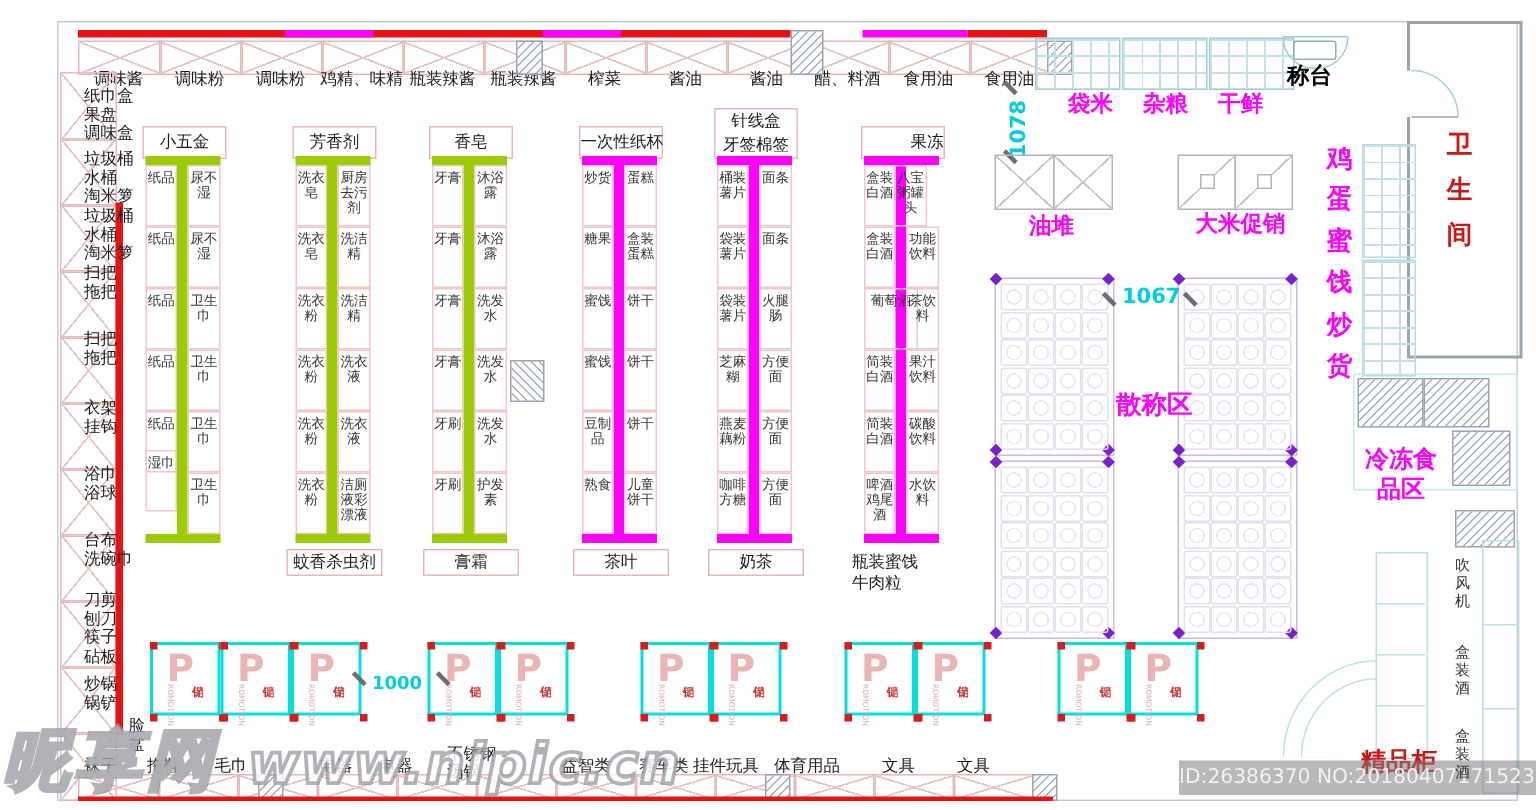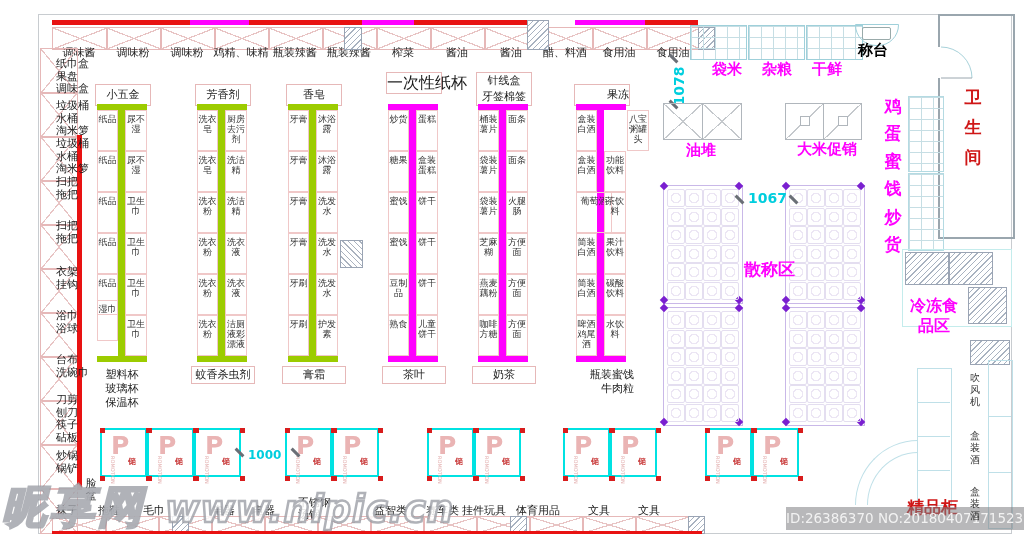--- a/index.html
+++ b/index.html
@@ -154,23 +154,20 @@
       <div class="cellTxt" style="left: 97px; top: 151px; width: 21px; height: 41px; border: 1px solid rgb(240, 200, 200);">纸品</div>
       <div class="cellTxt" style="left: 125px; top: 151px; width: 22px; height: 41px; border: 1px solid rgb(240, 200, 200);">尿不湿</div>
       <div class="cellTxt" style="left: 97px; top: 192px; width: 21px; height: 41px; border: 1px solid rgb(240, 200, 200);">纸品</div>
       <div class="cellTxt" style="left: 125px; top: 192px; width: 22px; height: 41px; border: 1px solid rgb(240, 200, 200);">卫生巾</div>
       <div class="cellTxt" style="left: 97px; top: 233px; width: 21px; height: 41px; border: 1px solid rgb(240, 200, 200);">纸品</div>
       <div class="cellTxt" style="left: 125px; top: 233px; width: 22px; height: 41px; border: 1px solid rgb(240, 200, 200);">卫生巾</div>
       <div class="cellTxt" style="left: 97px; top: 274px; width: 21px; height: 41px; border: 1px solid rgb(240, 200, 200);">纸品</div>
       <div class="cellTxt" style="left: 125px; top: 274px; width: 22px; height: 41px; border: 1px solid rgb(240, 200, 200);">卫生巾</div>
       <div class="cellTxt" style="left: 97px; top: 300px; width: 21px; height: 41px; border: 1px solid rgb(240, 200, 200);">湿巾</div>
       <div class="cellTxt" style="left: 125px; top: 315px; width: 22px; height: 41px; border: 1px solid rgb(240, 200, 200);">卫生巾</div>
-      <div class="abs" style="left: 89px; top: 368px; width: 66px; font-size: 11px; line-height: 14px; text-align: center; white-space: pre;">塑料杯
-玻璃杯
-保温杯</div>
       <div class="abs" style="left: 195px; top: 84px; width: 54px; height: 20px; border: 1px solid rgb(230, 184, 184); font-size: 11px; line-height: 20px; text-align: center; white-space: pre; overflow: visible;">芳香剂</div>
       <div class="abs" style="left: 197px; top: 104px; width: 50px; height: 6px; background: rgb(156, 204, 0);"></div>
       <div class="abs" style="left: 218px; top: 104px; width: 7px; height: 258px; background: rgb(156, 204, 0);"></div>
       <div class="abs" style="left: 197px; top: 356px; width: 50px; height: 6px; background: rgb(156, 204, 0);"></div>
       <div class="cellTxt" style="left: 197px; top: 110px; width: 21px; height: 41px; border: 1px solid rgb(240, 200, 200);">洗衣皂</div>
       <div class="cellTxt" style="left: 225px; top: 110px; width: 22px; height: 41px; border: 1px solid rgb(240, 200, 200);">厨房去污剂</div>
       <div class="cellTxt" style="left: 197px; top: 151px; width: 21px; height: 41px; border: 1px solid rgb(240, 200, 200);">洗衣皂</div>
       <div class="cellTxt" style="left: 225px; top: 151px; width: 22px; height: 41px; border: 1px solid rgb(240, 200, 200);">洗洁精</div>
       <div class="cellTxt" style="left: 197px; top: 192px; width: 21px; height: 41px; border: 1px solid rgb(240, 200, 200);">洗衣粉</div>
       <div class="cellTxt" style="left: 225px; top: 192px; width: 22px; height: 41px; border: 1px solid rgb(240, 200, 200);">洗洁精</div>
@@ -191,21 +188,21 @@
       <div class="cellTxt" style="left: 316px; top: 151px; width: 22px; height: 41px; border: 1px solid rgb(240, 200, 200);">沐浴露</div>
       <div class="cellTxt" style="left: 288px; top: 192px; width: 21px; height: 41px; border: 1px solid rgb(240, 200, 200);">牙膏</div>
       <div class="cellTxt" style="left: 316px; top: 192px; width: 22px; height: 41px; border: 1px solid rgb(240, 200, 200);">洗发水</div>
       <div class="cellTxt" style="left: 288px; top: 233px; width: 21px; height: 41px; border: 1px solid rgb(240, 200, 200);">牙膏</div>
       <div class="cellTxt" style="left: 316px; top: 233px; width: 22px; height: 41px; border: 1px solid rgb(240, 200, 200);">洗发水</div>
       <div class="cellTxt" style="left: 288px; top: 274px; width: 21px; height: 41px; border: 1px solid rgb(240, 200, 200);">牙刷</div>
       <div class="cellTxt" style="left: 316px; top: 274px; width: 22px; height: 41px; border: 1px solid rgb(240, 200, 200);">洗发水</div>
       <div class="cellTxt" style="left: 288px; top: 315px; width: 21px; height: 41px; border: 1px solid rgb(240, 200, 200);">牙刷</div>
       <div class="cellTxt" style="left: 316px; top: 315px; width: 22px; height: 41px; border: 1px solid rgb(240, 200, 200);">护发素</div>
       <div class="abs" style="left: 282px; top: 366px; width: 62px; height: 16px; border: 1px solid rgb(230, 184, 184); font-size: 11px; line-height: 16px; text-align: center; white-space: nowrap;">膏霜</div>
-      <div class="abs" style="left: 386px; top: 72px; width: 54px; height: 20px; border: 1px solid rgb(230, 184, 184); font-size: 16px; line-height: 20px; text-align: center; white-space: pre; overflow: visible;">一次性纸杯</div>
+      <div class="abs" style="left: 386px; top: 84px; width: 54px; height: 20px; border: 1px solid rgb(230, 184, 184); font-size: 11px; line-height: 20px; text-align: center; white-space: pre; overflow: visible;">一次性纸杯</div>
       <div class="abs" style="left: 388px; top: 104px; width: 50px; height: 6px; background: rgb(255, 0, 255);"></div>
       <div class="abs" style="left: 409px; top: 104px; width: 7px; height: 258px; background: rgb(255, 0, 255);"></div>
       <div class="abs" style="left: 388px; top: 356px; width: 50px; height: 6px; background: rgb(255, 0, 255);"></div>
       <div class="cellTxt" style="left: 388px; top: 110px; width: 21px; height: 41px; border: 1px solid rgb(240, 200, 200);">炒货</div>
       <div class="cellTxt" style="left: 416px; top: 110px; width: 22px; height: 41px; border: 1px solid rgb(240, 200, 200);">蛋糕</div>
       <div class="cellTxt" style="left: 388px; top: 151px; width: 21px; height: 41px; border: 1px solid rgb(240, 200, 200);">糖果</div>
       <div class="cellTxt" style="left: 416px; top: 151px; width: 22px; height: 41px; border: 1px solid rgb(240, 200, 200);">盒装蛋糕</div>
       <div class="cellTxt" style="left: 388px; top: 192px; width: 21px; height: 41px; border: 1px solid rgb(240, 200, 200);">蜜饯</div>
       <div class="cellTxt" style="left: 416px; top: 192px; width: 22px; height: 41px; border: 1px solid rgb(240, 200, 200);">饼干</div>
       <div class="cellTxt" style="left: 388px; top: 233px; width: 21px; height: 41px; border: 1px solid rgb(240, 200, 200);">蜜饯</div>
@@ -231,32 +228,32 @@
       <div class="cellTxt" style="left: 478px; top: 274px; width: 21px; height: 41px; border: 1px solid rgb(240, 200, 200);">燕麦藕粉</div>
       <div class="cellTxt" style="left: 506px; top: 274px; width: 22px; height: 41px; border: 1px solid rgb(240, 200, 200);">方便面</div>
       <div class="cellTxt" style="left: 478px; top: 315px; width: 21px; height: 41px; border: 1px solid rgb(240, 200, 200);">咖啡方糖</div>
       <div class="cellTxt" style="left: 506px; top: 315px; width: 22px; height: 41px; border: 1px solid rgb(240, 200, 200);">方便面</div>
       <div class="abs" style="left: 472px; top: 366px; width: 62px; height: 16px; border: 1px solid rgb(230, 184, 184); font-size: 11px; line-height: 16px; text-align: center; white-space: nowrap;">奶茶</div>
       <div class="abs" style="left: 574px; top: 84px; width: 54px; height: 20px; border: 1px solid rgb(230, 184, 184); font-size: 11px; line-height: 20px; text-align: right; white-space: pre; overflow: visible;">果冻</div>
       <div class="abs" style="left: 576px; top: 104px; width: 50px; height: 6px; background: rgb(255, 0, 255);"></div>
       <div class="abs" style="left: 597px; top: 104px; width: 7px; height: 258px; background: rgb(255, 0, 255);"></div>
       <div class="abs" style="left: 576px; top: 356px; width: 50px; height: 6px; background: rgb(255, 0, 255);"></div>
       <div class="cellTxt" style="left: 576px; top: 110px; width: 21px; height: 41px; border: 1px solid rgb(240, 200, 200);">盒装白酒</div>
-      <div class="cellTxt" style="left: 627px; top: 110px; width: 22px; height: 41px; border: 1px solid rgb(240, 200, 200);">八宝粥罐头</div>
+      <div class="cellTxt" style="left: 596px; top: 110px; width: 22px; height: 41px; border: 1px solid rgb(240, 200, 200);">八宝粥罐头</div>
       <div class="cellTxt" style="left: 576px; top: 151px; width: 21px; height: 41px; border: 1px solid rgb(240, 200, 200);">盒装白酒</div>
       <div class="cellTxt" style="left: 604px; top: 151px; width: 22px; height: 41px; border: 1px solid rgb(240, 200, 200);">功能饮料</div>
       <div class="cellTxt" style="left: 576px; top: 192px; width: 36px; height: 41px; border: 1px solid rgb(240, 200, 200);">葡萄酒</div>
       <div class="cellTxt" style="left: 604px; top: 192px; width: 22px; height: 41px; border: 1px solid rgb(240, 200, 200);">茶饮料</div>
       <div class="cellTxt" style="left: 576px; top: 233px; width: 21px; height: 41px; border: 1px solid rgb(240, 200, 200);">简装白酒</div>
       <div class="cellTxt" style="left: 604px; top: 233px; width: 22px; height: 41px; border: 1px solid rgb(240, 200, 200);">果汁饮料</div>
       <div class="cellTxt" style="left: 576px; top: 274px; width: 21px; height: 41px; border: 1px solid rgb(240, 200, 200);">简装白酒</div>
       <div class="cellTxt" style="left: 604px; top: 274px; width: 22px; height: 41px; border: 1px solid rgb(240, 200, 200);">碳酸饮料</div>
       <div class="cellTxt" style="left: 576px; top: 315px; width: 21px; height: 41px; border: 1px solid rgb(240, 200, 200);">啤酒鸡尾酒</div>
       <div class="cellTxt" style="left: 604px; top: 315px; width: 22px; height: 41px; border: 1px solid rgb(240, 200, 200);">水饮料</div>
-      <div class="abs" style="left: 568px; top: 368px; width: 66px; font-size: 11px; line-height: 14px; text-align: right; white-space: pre;">瓶装蜜饯
+      <div class="abs" style="left: 568px; top: 368px; width: 66px; font-size: 11px; line-height: 14px; text-align: left; white-space: pre;">瓶装蜜饯
 牛肉粒</div>
       <div class="ptable" style="left: 100px; top: 428px; width: 47px; height: 49px;">
         <div class="pdot" style="left: -2px; top: -2px;"></div>
         <div class="pdot" style="left: 44px; top: -2px;"></div>
         <div class="pdot" style="left: -2px; top: 46px;"></div>
         <div class="pdot" style="left: 44px; top: 46px;"></div>
         <div class="pletter">P</div>
         <div class="pword">ROMOTION</div>
         <div class="pcn">促销</div>
       </div>

